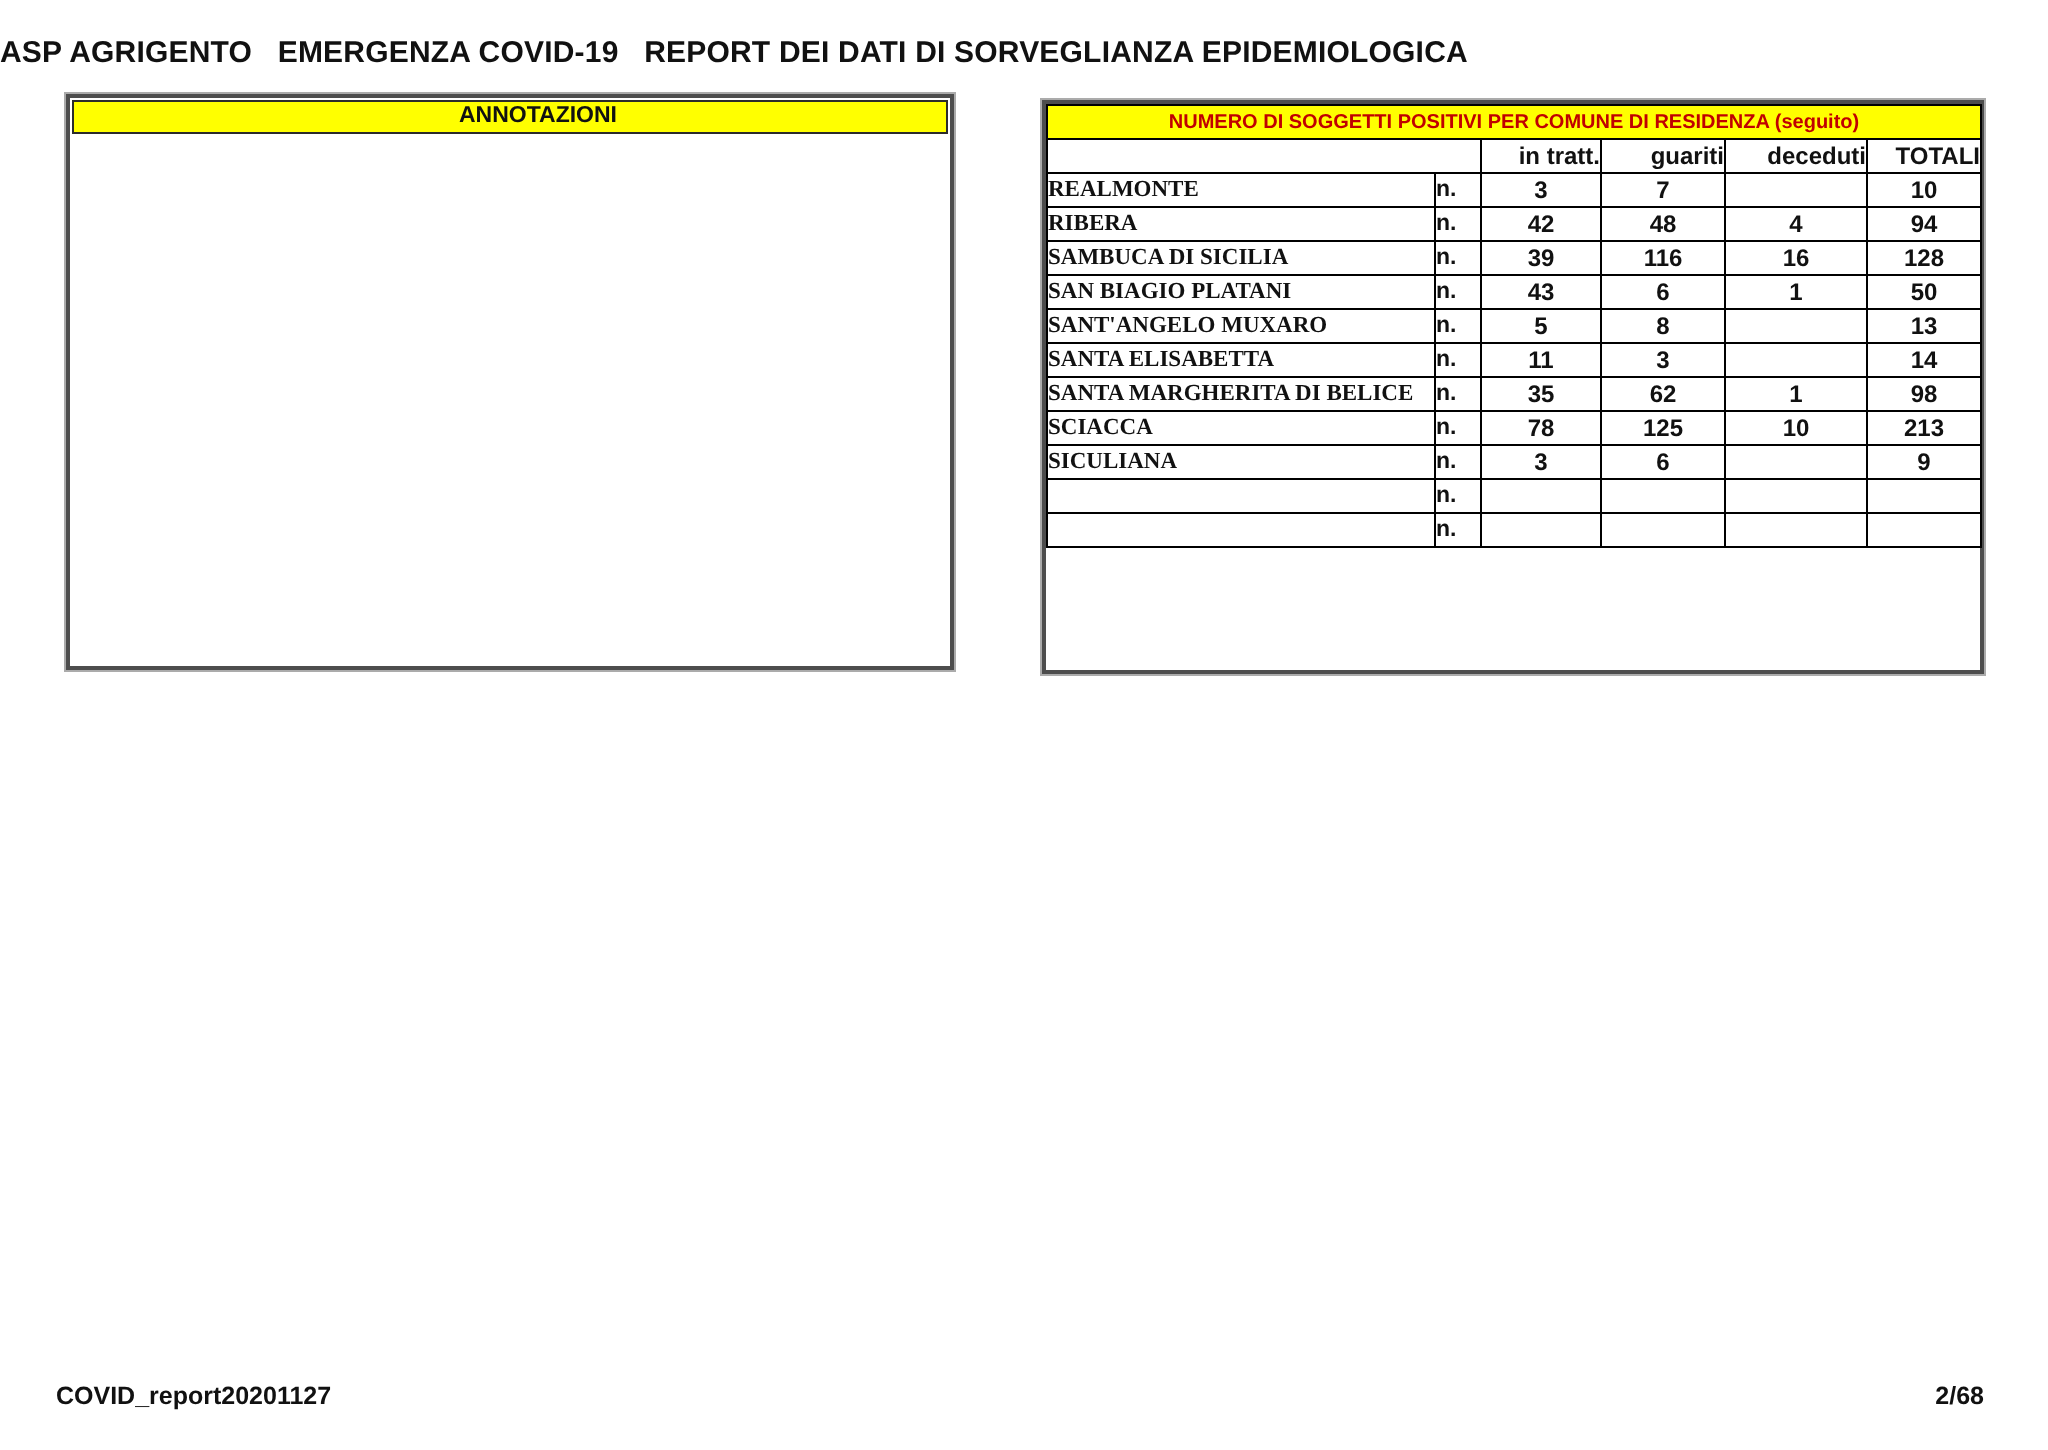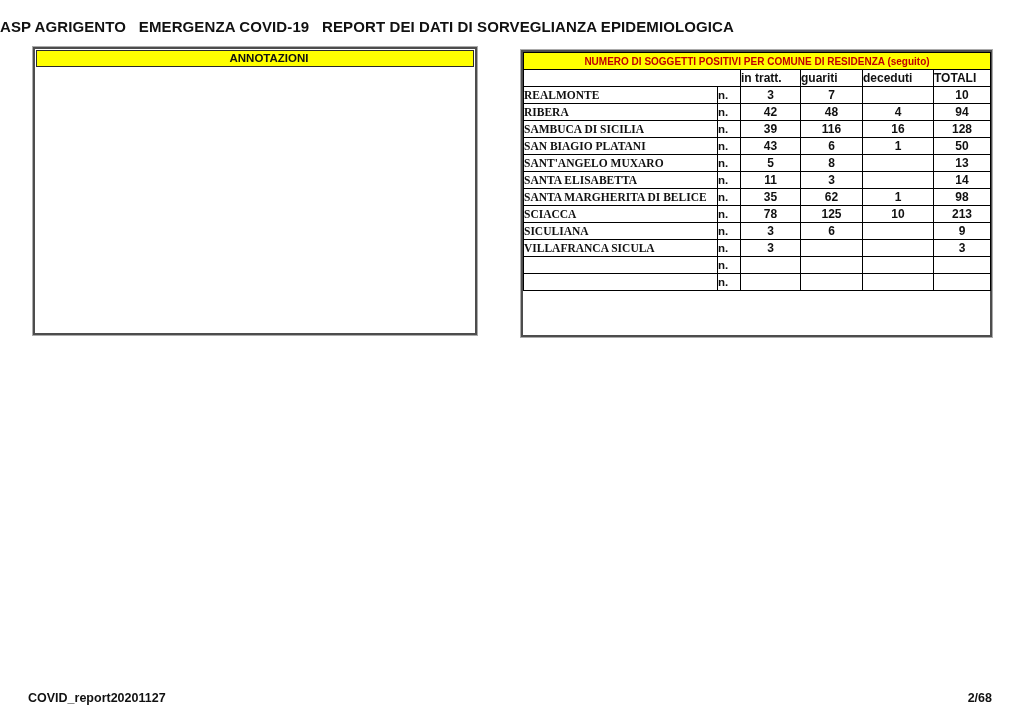--- a/index.html
+++ b/index.html
@@ -79,21 +79,21 @@
   .tbl-title-cell {
     height: 16px;
     line-height: 15px;
     text-align: center;
     font-size: 10px;
     color: #C00000;
   }
   .colhead th {
     height: 16px;
     line-height: 15px;
-    text-align: left;
+    text-align: right;
     font-size: 12px;
     background: #ffffff;
   }
   td.name-cell {
     height: 16px;
     line-height: 15px;
     font-size: 11.5px;
     text-align: left;
     padding-left: 3px;
     font-family: Liberation Serif, serif;
@@ -225,28 +225,20 @@
           </tr>
           <tr>
             <td class="name-cell">SICULIANA</td>
             <td class="unit-cell">n.</td>
             <td class="num-cell">3</td>
             <td class="num-cell">6</td>
             <td class="num-cell"></td>
             <td class="num-cell">9</td>
           </tr>
           <tr>
-            <td class="name-cell">VILLAFRANCA SICULA</td>
-            <td class="unit-cell">n.</td>
-            <td class="num-cell">3</td>
-            <td class="num-cell"></td>
-            <td class="num-cell"></td>
-            <td class="num-cell">3</td>
-          </tr>
-          <tr>
             <td class="name-cell"></td>
             <td class="unit-cell">n.</td>
             <td class="num-cell"></td>
             <td class="num-cell"></td>
             <td class="num-cell"></td>
             <td class="num-cell"></td>
           </tr>
           <tr>
             <td class="name-cell"></td>
             <td class="unit-cell">n.</td>

